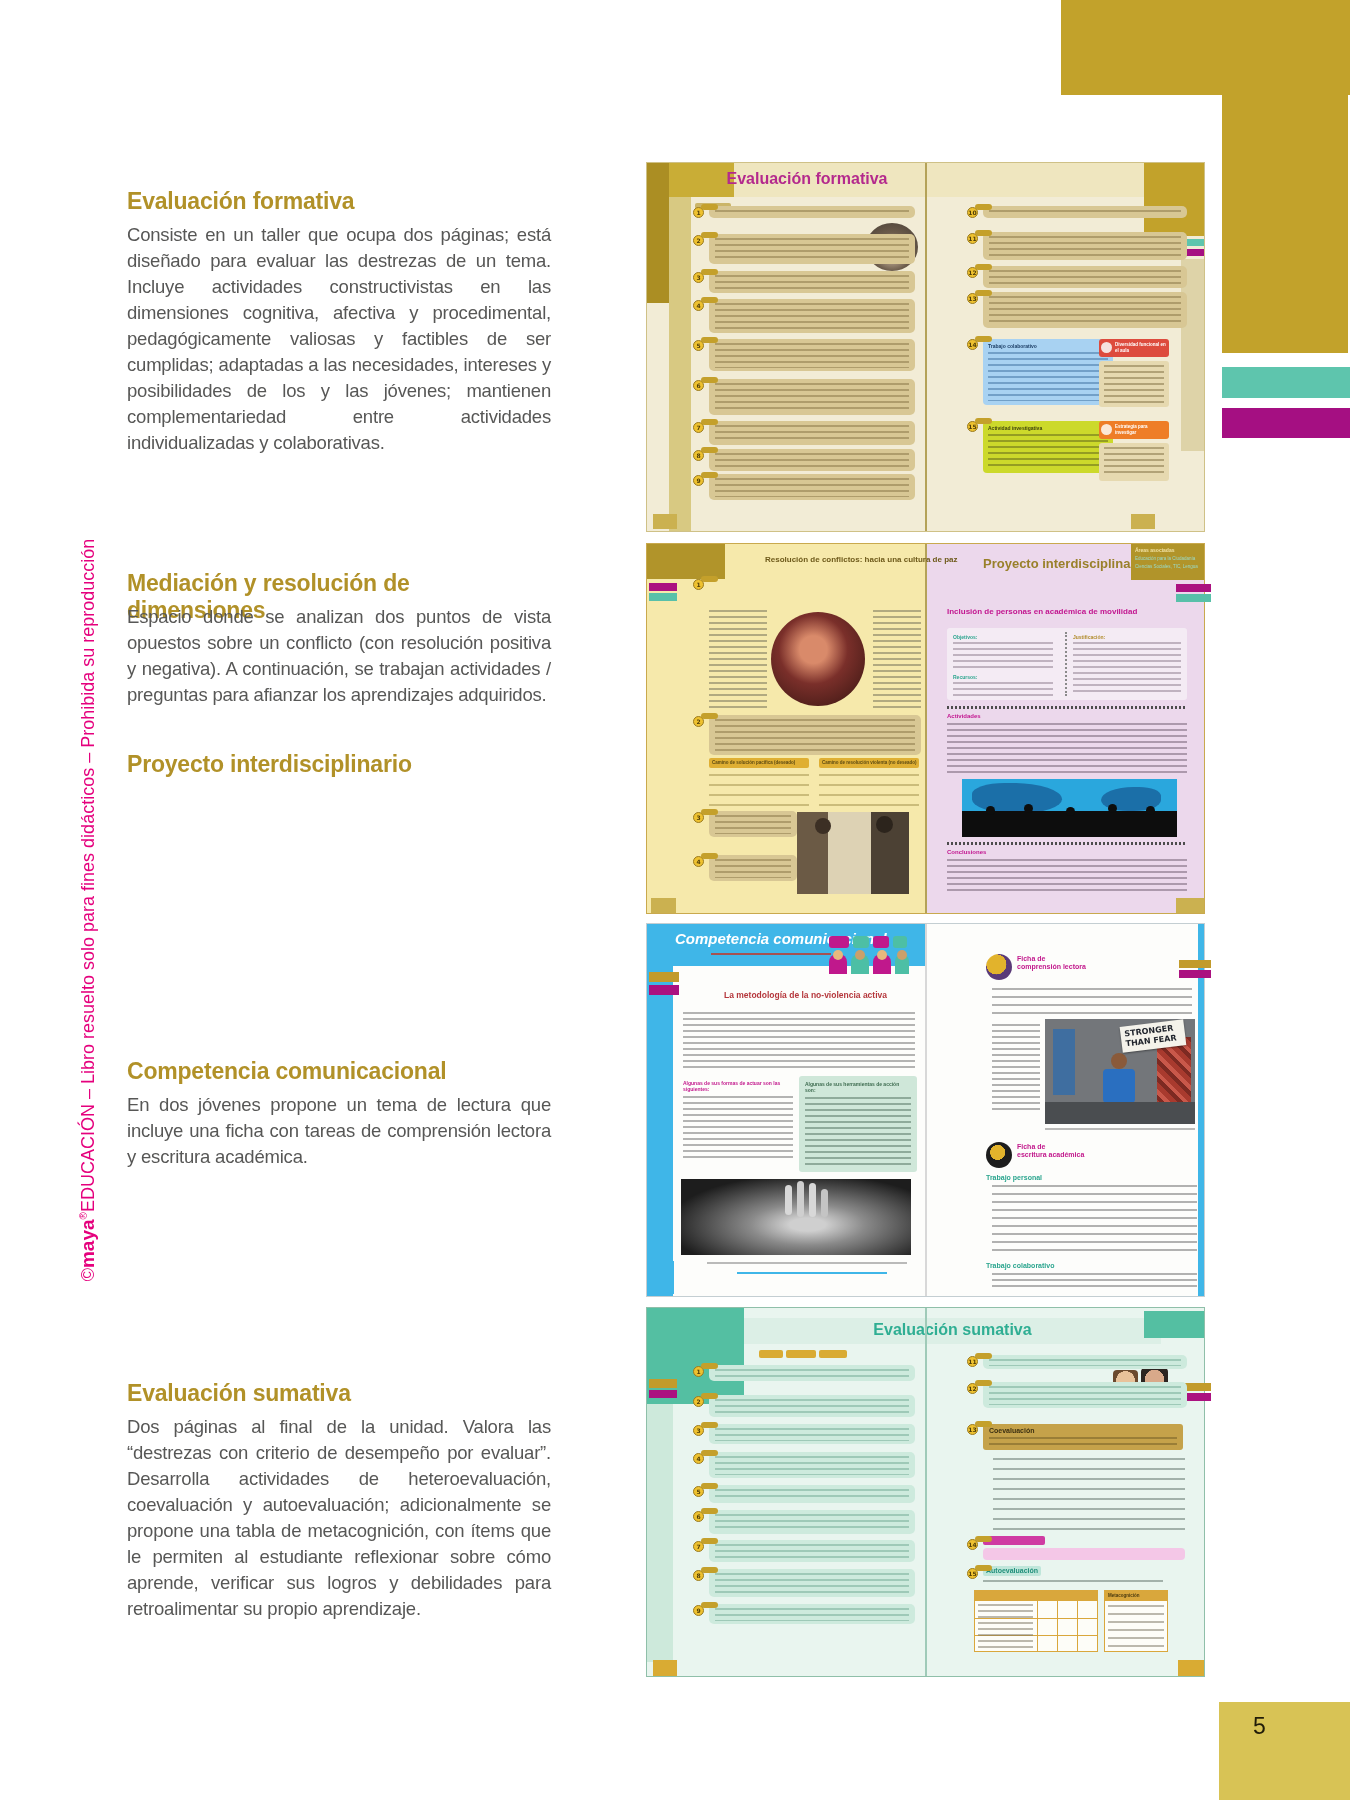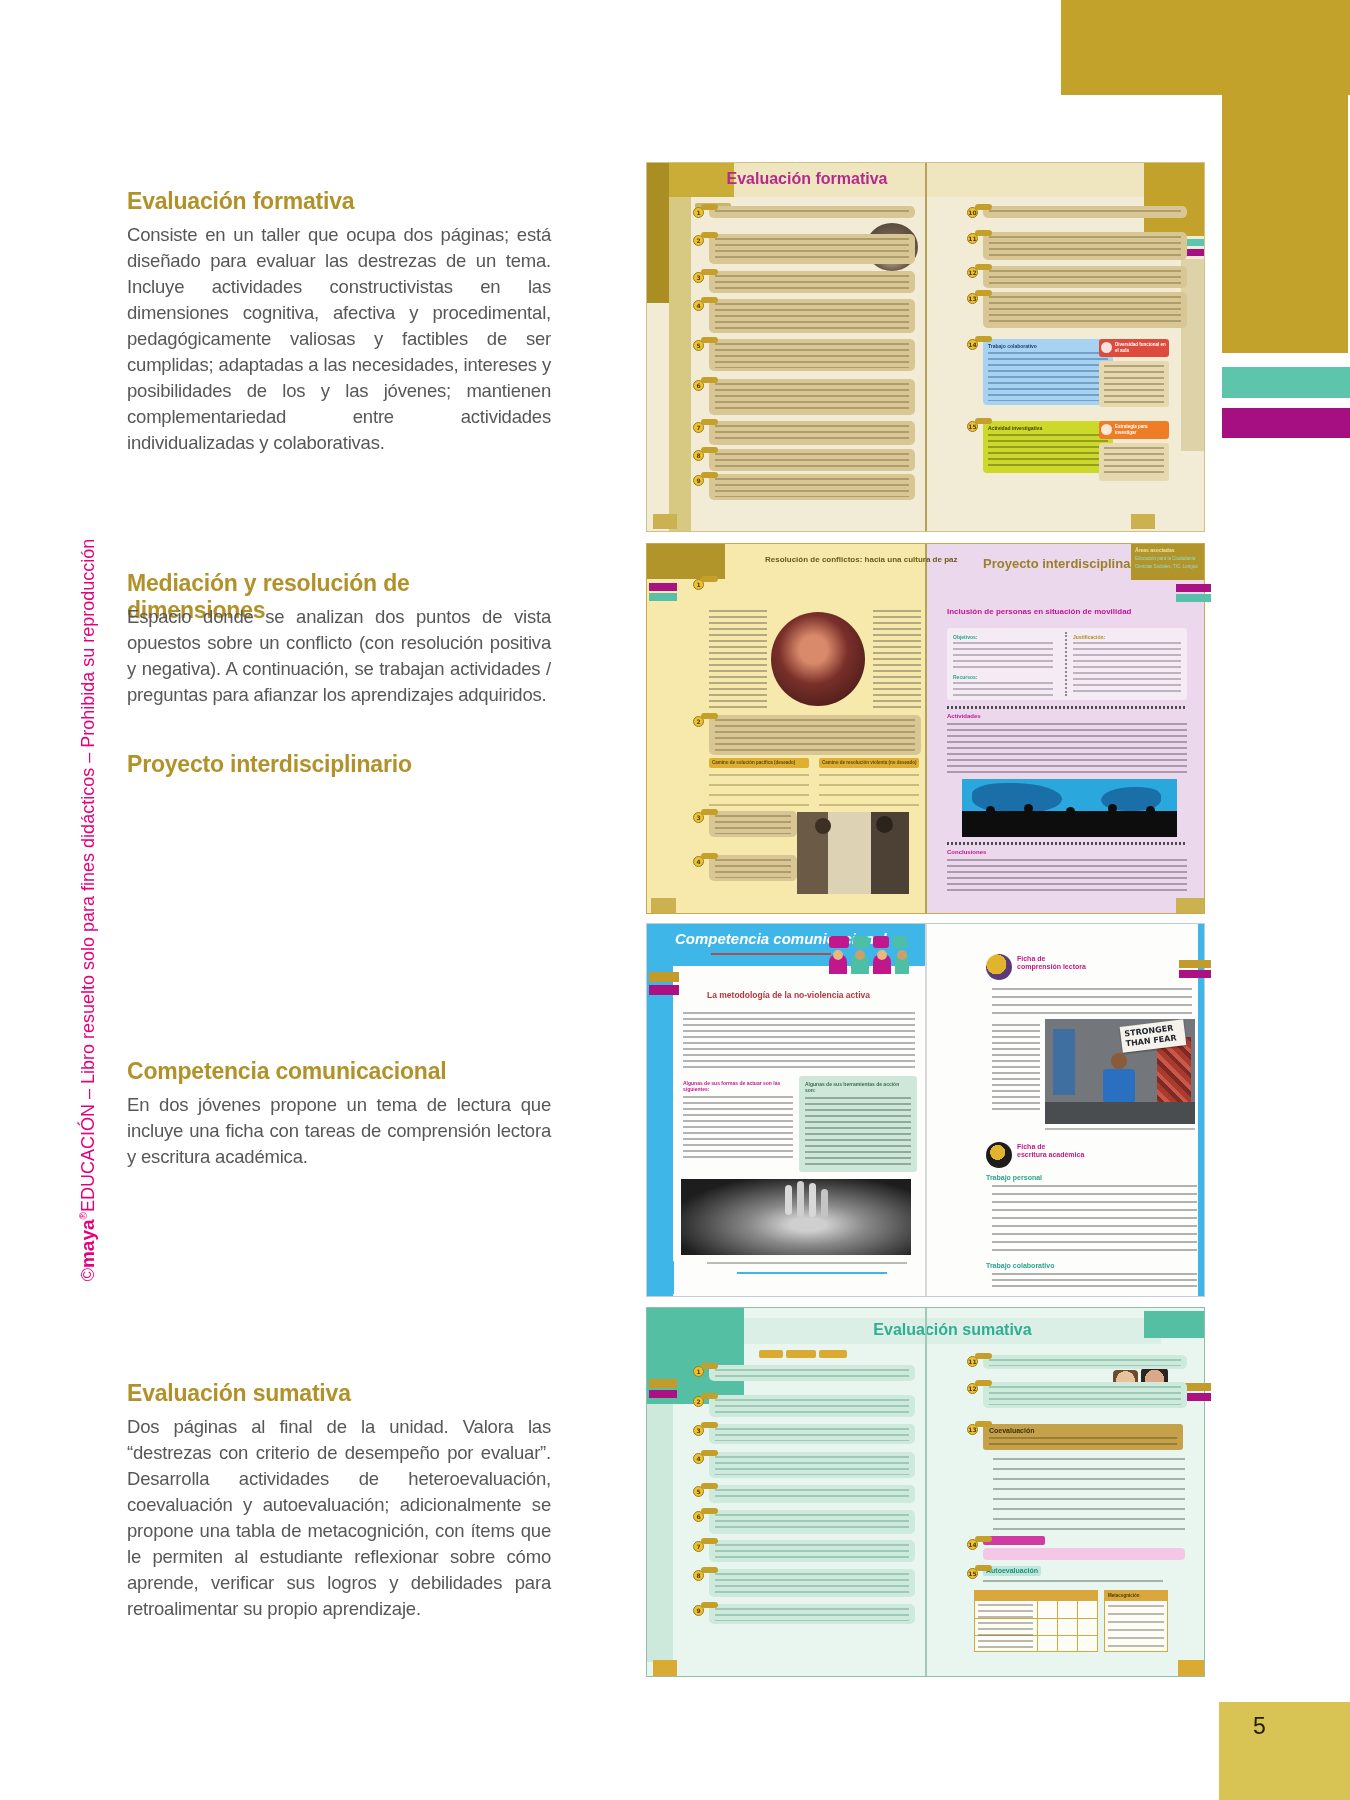--- a/index.html
+++ b/index.html
@@ -217,21 +217,21 @@
     <div class="abs" style="left:4px;top:354px;width:25px;height:15px;background:#cbb150;"></div>
 
     <div style="position:absolute;left:298px;top:12px;width:240px;text-align:center;font-weight:700;font-size:13px;color:#99802a;">Proyecto interdisciplinario</div>
     <div class="abs" style="left:484px;top:0;width:73px;height:36px;background:#b1942a;">
       <span style="position:absolute;left:4px;top:3px;font-size:5px;font-weight:700;color:#f2e3a5;">Áreas asociadas</span>
       <span style="position:absolute;left:4px;top:12px;font-size:4.5px;color:#9adbc8;">Educación para la Ciudadanía</span>
       <span style="position:absolute;left:4px;top:20px;font-size:4.5px;color:#9adbc8;">Ciencias Sociales, TIC, Lengua</span>
     </div>
     <div class="abs" style="left:529px;top:40px;width:35px;height:8px;background:#ab1180;"></div>
     <div class="abs" style="left:529px;top:50px;width:35px;height:8px;background:#58c0a9;"></div>
-    <div style="position:absolute;left:300px;top:63px;width:240px;font-weight:700;font-size:8px;color:#c21690;">Inclusión de personas en situación de movilidad</div>
+    <div style="position:absolute;left:300px;top:63px;width:240px;font-weight:700;font-size:8px;color:#c21690;">Inclusión de personas en académica de movilidad</div>
 
     <div class="abs" style="left:300px;top:84px;width:240px;height:72px;background:#f4ebf4;border-radius:3px;">
       <span class="t5" style="position:absolute;left:6px;top:6px;color:#2ba58e;">Objetivos:</span>
       <i class="tx" style="left:6px;top:14px;width:100px;height:26px;color:#8b7a8b;"></i>
       <span class="t5" style="position:absolute;left:6px;top:46px;color:#2ba58e;">Recursos:</span>
       <i class="tx" style="left:6px;top:54px;width:100px;height:14px;color:#8b7a8b;"></i>
       <span style="position:absolute;left:118px;top:4px;width:0;height:64px;border-left:2px dotted #8a8a8a;"></span>
       <span class="t5" style="position:absolute;left:126px;top:6px;color:#b08b2a;">Justificación:</span>
       <i class="tx" style="left:126px;top:14px;width:108px;height:52px;color:#8b7a8b;"></i>
     </div>
@@ -271,21 +271,21 @@
     <span style="position:absolute;left:248px;top:30px;width:14px;height:20px;border-radius:8px 8px 0 0;background:#4dbfa5;"></span>
     <span style="position:absolute;left:186px;top:26px;width:10px;height:10px;border-radius:50%;background:#e8b87d;"></span>
     <span style="position:absolute;left:208px;top:26px;width:10px;height:10px;border-radius:50%;background:#caa06b;"></span>
     <span style="position:absolute;left:230px;top:26px;width:10px;height:10px;border-radius:50%;background:#e8b87d;"></span>
     <span style="position:absolute;left:250px;top:26px;width:10px;height:10px;border-radius:50%;background:#caa06b;"></span>
 
     <div class="abs" style="left:0;top:42px;width:26px;height:330px;background:#3fb6e8;"></div>
     <div class="abs" style="left:2px;top:48px;width:30px;height:10px;background:#c29b2b;"></div>
     <div class="abs" style="left:2px;top:61px;width:30px;height:10px;background:#ab1180;"></div>
 
-    <div style="position:absolute;left:60px;top:66px;width:180px;text-align:left;font-weight:700;font-size:8.5px;color:#b5373c;">La metodología de la no-violencia activa</div>
+    <div style="position:absolute;left:60px;top:66px;width:180px;text-align:right;font-weight:700;font-size:8.5px;color:#b5373c;">La metodología de la no-violencia activa</div>
     <i class="tx" style="left:36px;top:88px;width:232px;height:58px;color:#6a6a6a;"></i>
     <div style="position:absolute;left:36px;top:156px;width:110px;font-weight:700;font-size:5px;line-height:6px;color:#c2188c;">Algunas de sus formas de actuar son las siguientes:</div>
     <i class="tx" style="left:36px;top:172px;width:110px;height:66px;color:#6a6a6a;"></i>
     <div class="abs" style="left:152px;top:152px;width:118px;height:96px;background:#cfe7d9;border-radius:3px;">
       <span style="position:absolute;left:6px;top:5px;width:106px;font-weight:700;font-size:5px;line-height:6px;color:#3d6b4f;">Algunas de sus herramientas de acción son:</span>
       <i class="tx" style="left:6px;top:21px;width:106px;height:68px;color:#4e6e5c;"></i>
     </div>
 
     <div class="abs" style="left:34px;top:255px;width:230px;height:76px;background:radial-gradient(ellipse at 55% 60%,#cfcfcf 0 10%,#8a8a8a 32%,#1d1d1d 78%);">
       <span style="position:absolute;left:104px;top:6px;width:7px;height:30px;border-radius:4px;background:#d8d8d8;"></span>

